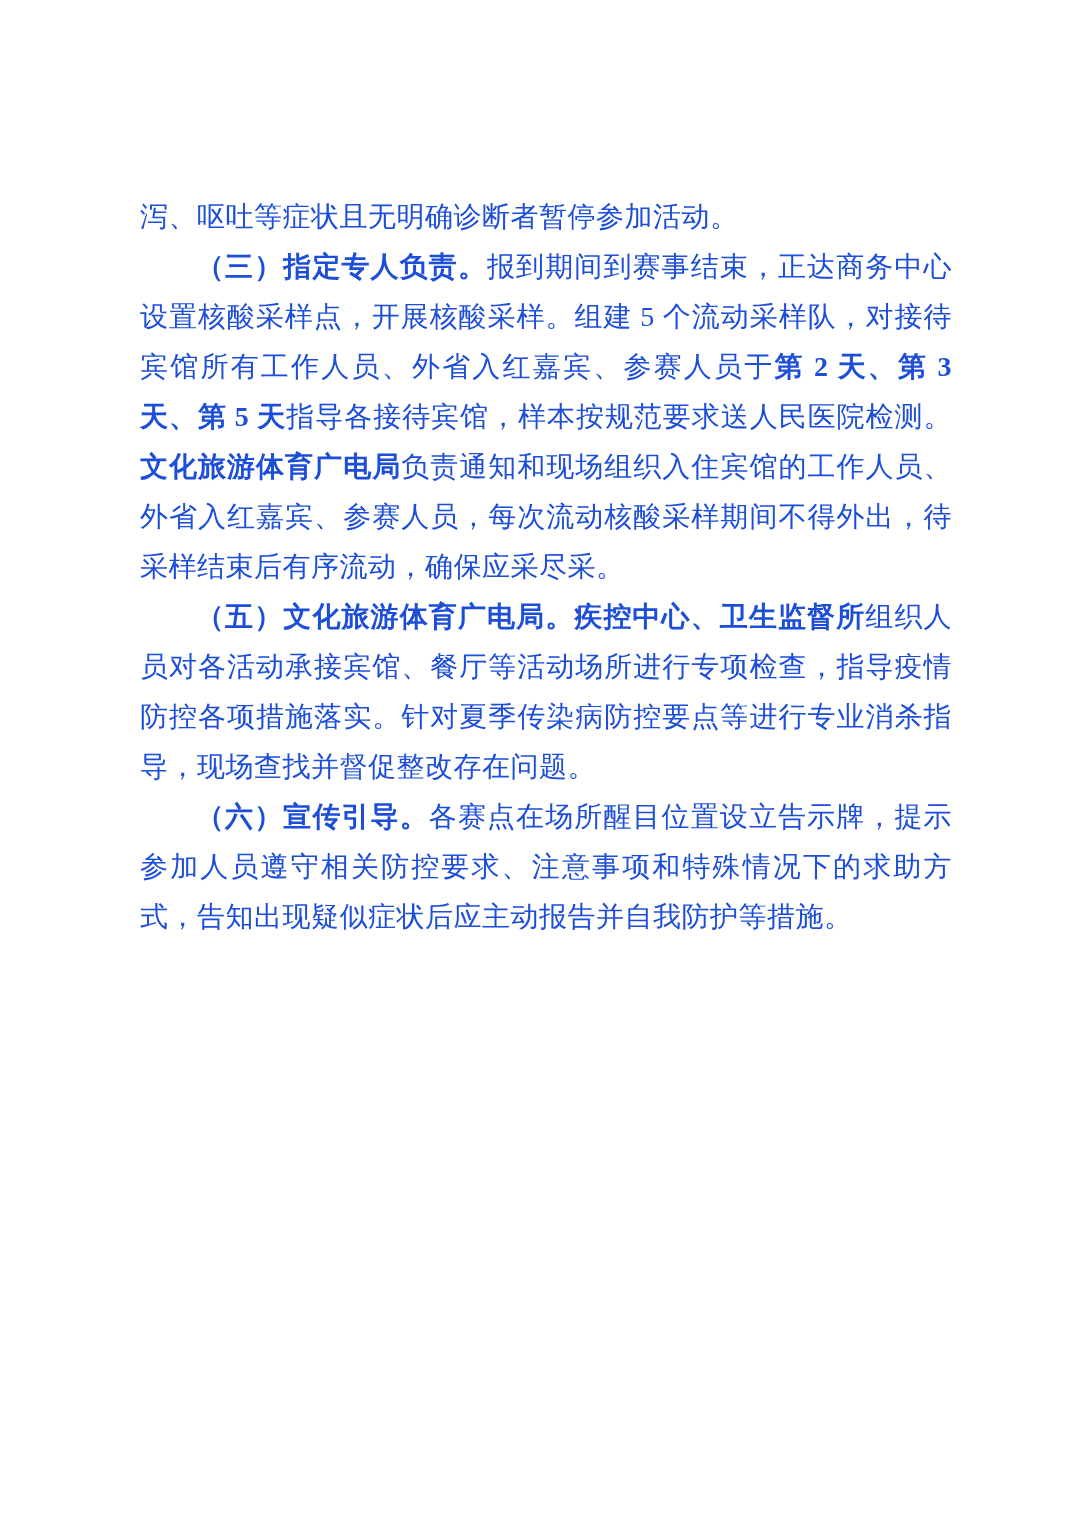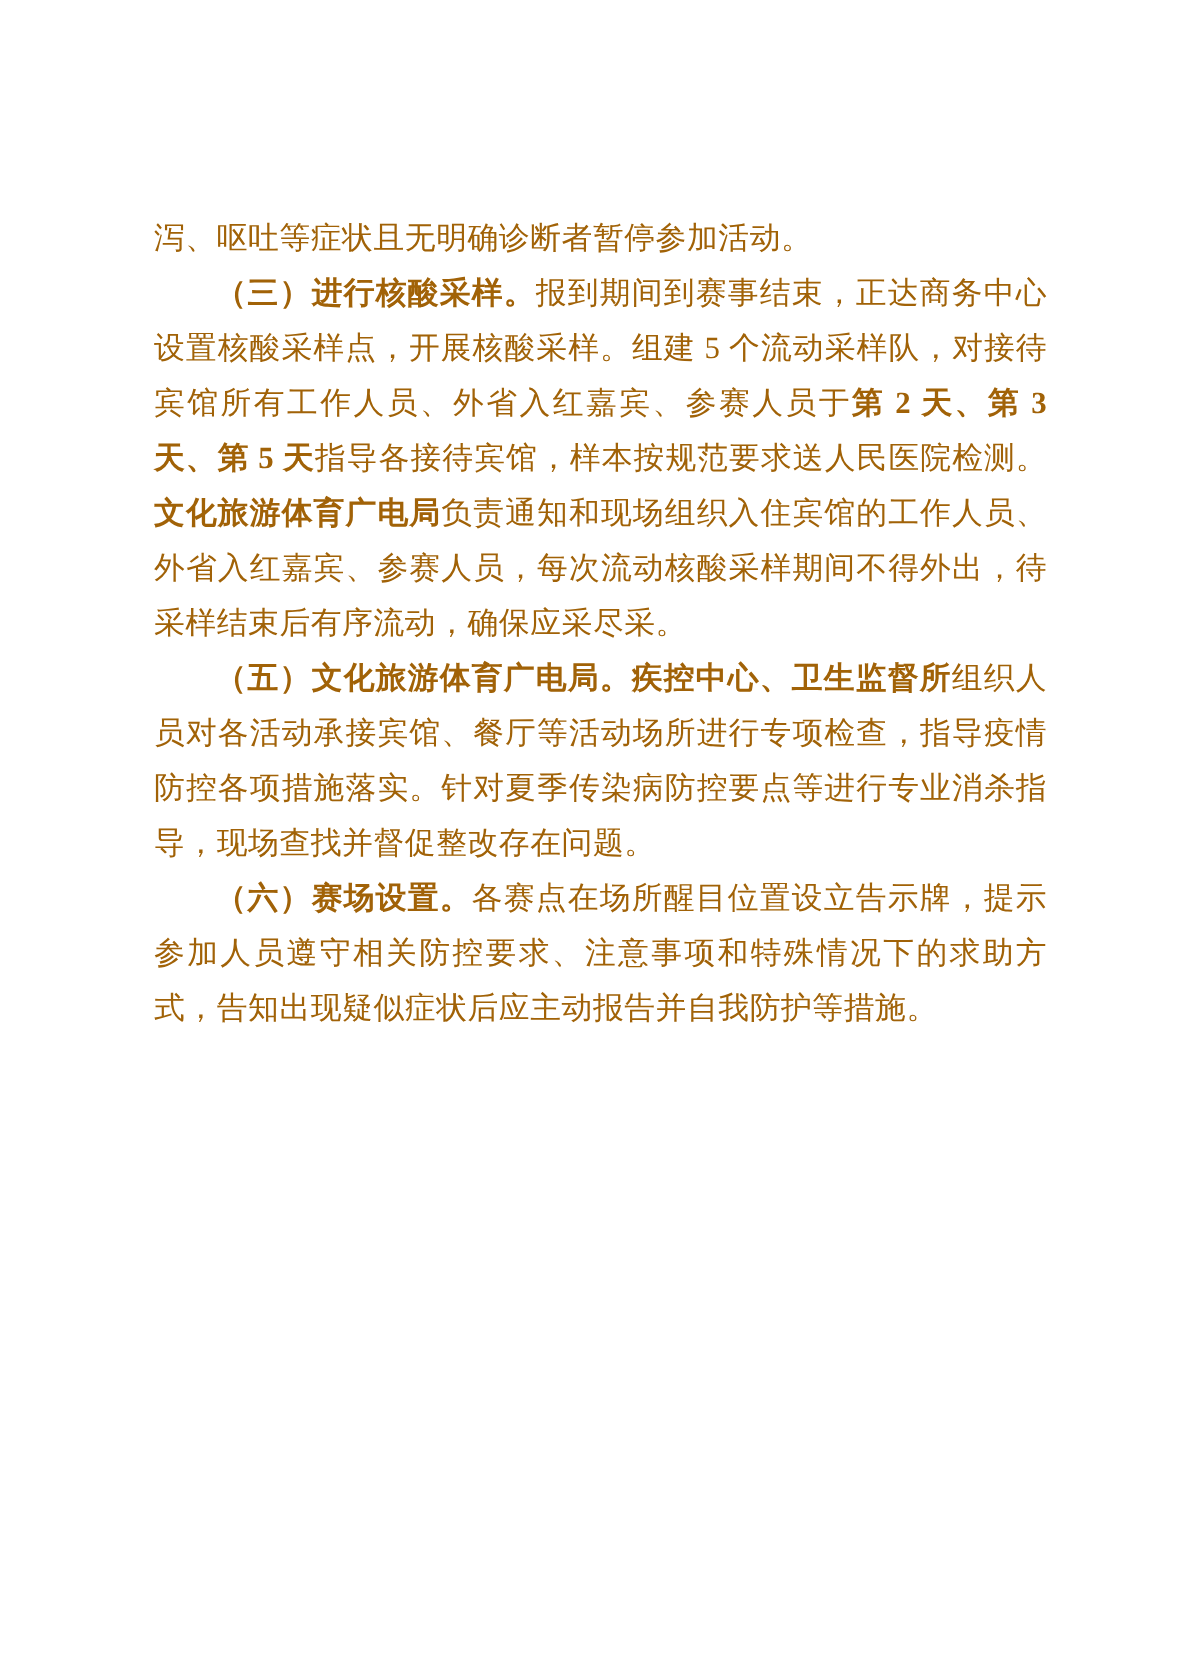--- a/index.html
+++ b/index.html
@@ -18,21 +18,21 @@
     position: absolute;
     left: 140px;
     top: 192px;
     width: 812px;
   }
   .para {
     margin: 0;
     font-family: "Liberation Serif", "DejaVu Serif", serif;
     font-size: 28px;
     line-height: 50px;
-    color: #a16207;
+    color: #1d4ed8;
     text-align: justify;
     text-justify: inter-character;
     letter-spacing: 0.5px;
     word-break: break-all;
   }
   .para.indent {
     text-indent: 2em;
   }
   .run {
     font-weight: normal;
@@ -40,17 +40,17 @@
   .run.bold {
     font-weight: bold;
   }
 </style>
 </head>
 <body>
 
 <div class="page">
   <div class="text-block">
       <p class="para"><span class="run">泻、呕吐等症状且无明确诊断者暂停参加活动。</span></p>
-      <p class="para indent"><span class="run bold">（三）进行核酸采样。</span><span class="run">报到期间到赛事结束，正达商务中心设置核酸采样点，开展核酸采样。组建 5 个流动采样队，对接待宾馆所有工作人员、外省入红嘉宾、参赛人员于</span><span class="run bold">第 2 天、第 3 天、第 5 天</span><span class="run">指导各接待宾馆，样本按规范要求送人民医院检测。</span><span class="run bold">文化旅游体育广电局</span><span class="run">负责通知和现场组织入住宾馆的工作人员、外省入红嘉宾、参赛人员，每次流动核酸采样期间不得外出，待采样结束后有序流动，确保应采尽采。</span></p>
+      <p class="para indent"><span class="run bold">（三）指定专人负责。</span><span class="run">报到期间到赛事结束，正达商务中心设置核酸采样点，开展核酸采样。组建 5 个流动采样队，对接待宾馆所有工作人员、外省入红嘉宾、参赛人员于</span><span class="run bold">第 2 天、第 3 天、第 5 天</span><span class="run">指导各接待宾馆，样本按规范要求送人民医院检测。</span><span class="run bold">文化旅游体育广电局</span><span class="run">负责通知和现场组织入住宾馆的工作人员、外省入红嘉宾、参赛人员，每次流动核酸采样期间不得外出，待采样结束后有序流动，确保应采尽采。</span></p>
       <p class="para indent"><span class="run bold">（五）文化旅游体育广电局。疾控中心、卫生监督所</span><span class="run">组织人员对各活动承接宾馆、餐厅等活动场所进行专项检查，指导疫情防控各项措施落实。针对夏季传染病防控要点等进行专业消杀指导，现场查找并督促整改存在问题。</span></p>
-      <p class="para indent"><span class="run bold">（六）赛场设置。</span><span class="run">各赛点在场所醒目位置设立告示牌，提示参加人员遵守相关防控要求、注意事项和特殊情况下的求助方式，告知出现疑似症状后应主动报告并自我防护等措施。</span></p>
+      <p class="para indent"><span class="run bold">（六）宣传引导。</span><span class="run">各赛点在场所醒目位置设立告示牌，提示参加人员遵守相关防控要求、注意事项和特殊情况下的求助方式，告知出现疑似症状后应主动报告并自我防护等措施。</span></p>
     </div>
 </div>
 
 </body></html>

